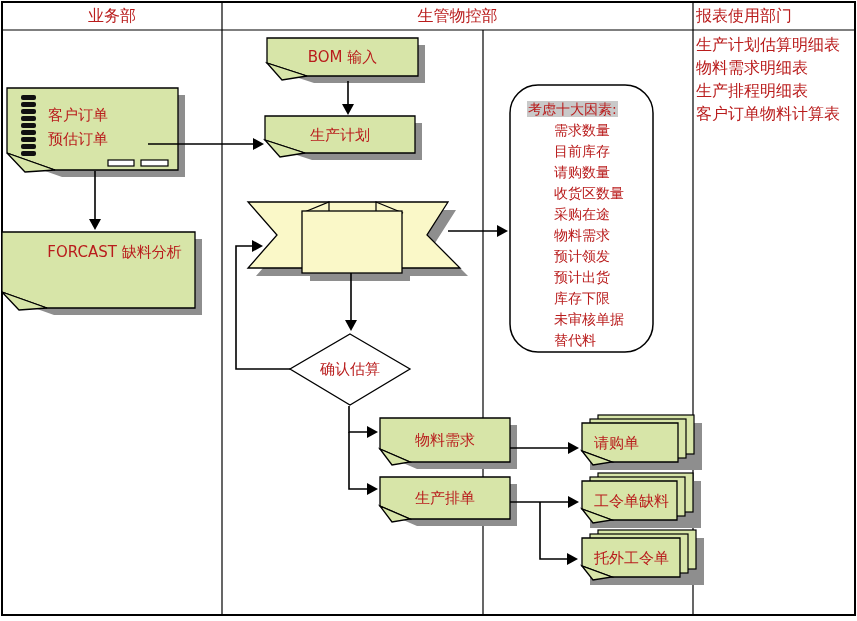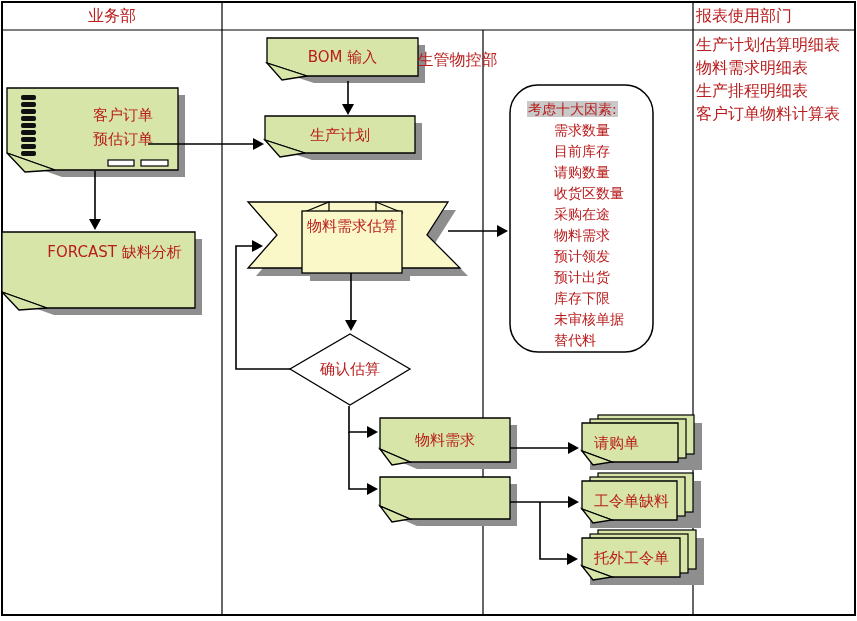--- a/index.html
+++ b/index.html
@@ -161,45 +161,45 @@
       <path d="M568,496 L568,508 L579,502 Z" stroke="none"></path>
     </g>
     <g>
       <path d="M540,502 V559 H567" fill="none"></path>
       <path d="M567,553 L567,565 L578,559 Z" stroke="none"></path>
     </g>
   </g>
 </svg>
 
 <div class="txt ctr f16" style="left:2px;top:2px;width:220px;height:28px;">业务部</div>
-<div class="txt ctr f16" style="left:222px;top:2px;width:471px;height:28px;margin-top:44px;">生管物控部</div>
+<div class="txt ctr f16" style="left:222px;top:2px;width:471px;height:28px;">生管物控部</div>
 <div class="txt reports f16" style="left:696px;top:33px;width:160px;">
   <div>生产计划估算明细表</div>
   <div>物料需求明细表</div>
   <div>生产排程明细表</div>
   <div>客户订单物料计算表</div>
 </div>
 
 <div class="txt vctr f16" style="left:696px;top:2px;width:160px;height:28px;">报表使用部门</div>
 
 <div class="txt ctr f15" style="left:267px;top:38px;width:151px;height:38px;">BOM 输入</div>
 <div class="txt ctr f15" style="left:265px;top:116px;width:150px;height:37px;">生产计划</div>
 
-<div class="txt orders f15" style="left:48px;top:103px;margin-left:45px;">
+<div class="txt orders f15" style="left:48px;top:103px;">
   <div>客户订单</div>
   <div>预估订单</div>
 </div>
 
 <div class="txt ctr f15" style="left:18px;top:240px;width:193px;height:24px;">FORCAST 缺料分析</div>
 
-<div class="txt ctr f15" style="left:302px;top:214px;width:100px;height:24px;">物料需求估算</div>
 
 <div class="txt ctr f15" style="left:290px;top:357px;width:120px;height:24px;">确认估算</div>
 
 <div class="txt ctr f15" style="left:380px;top:418px;width:130px;height:44px;">物料需求</div>
+<div class="txt ctr f15" style="left:380px;top:477px;width:130px;height:42px;">生产排单</div>
 
 <div class="txt vctr f15" style="left:594px;top:423px;height:39px;">请购单</div>
 <div class="txt vctr f15" style="left:594px;top:481px;height:39px;">工令单缺料</div>
 <div class="txt vctr f15" style="left:594px;top:538px;height:39px;">托外工令单</div>
 
 <div class="txt factors f14" style="left:527px;top:99px;width:118px;white-space:normal;">
   <span class="hl">考虑十大因素:</span>
   <div class="item">需求数量</div>
   <div class="item">目前库存</div>
   <div class="item">请购数量</div>

